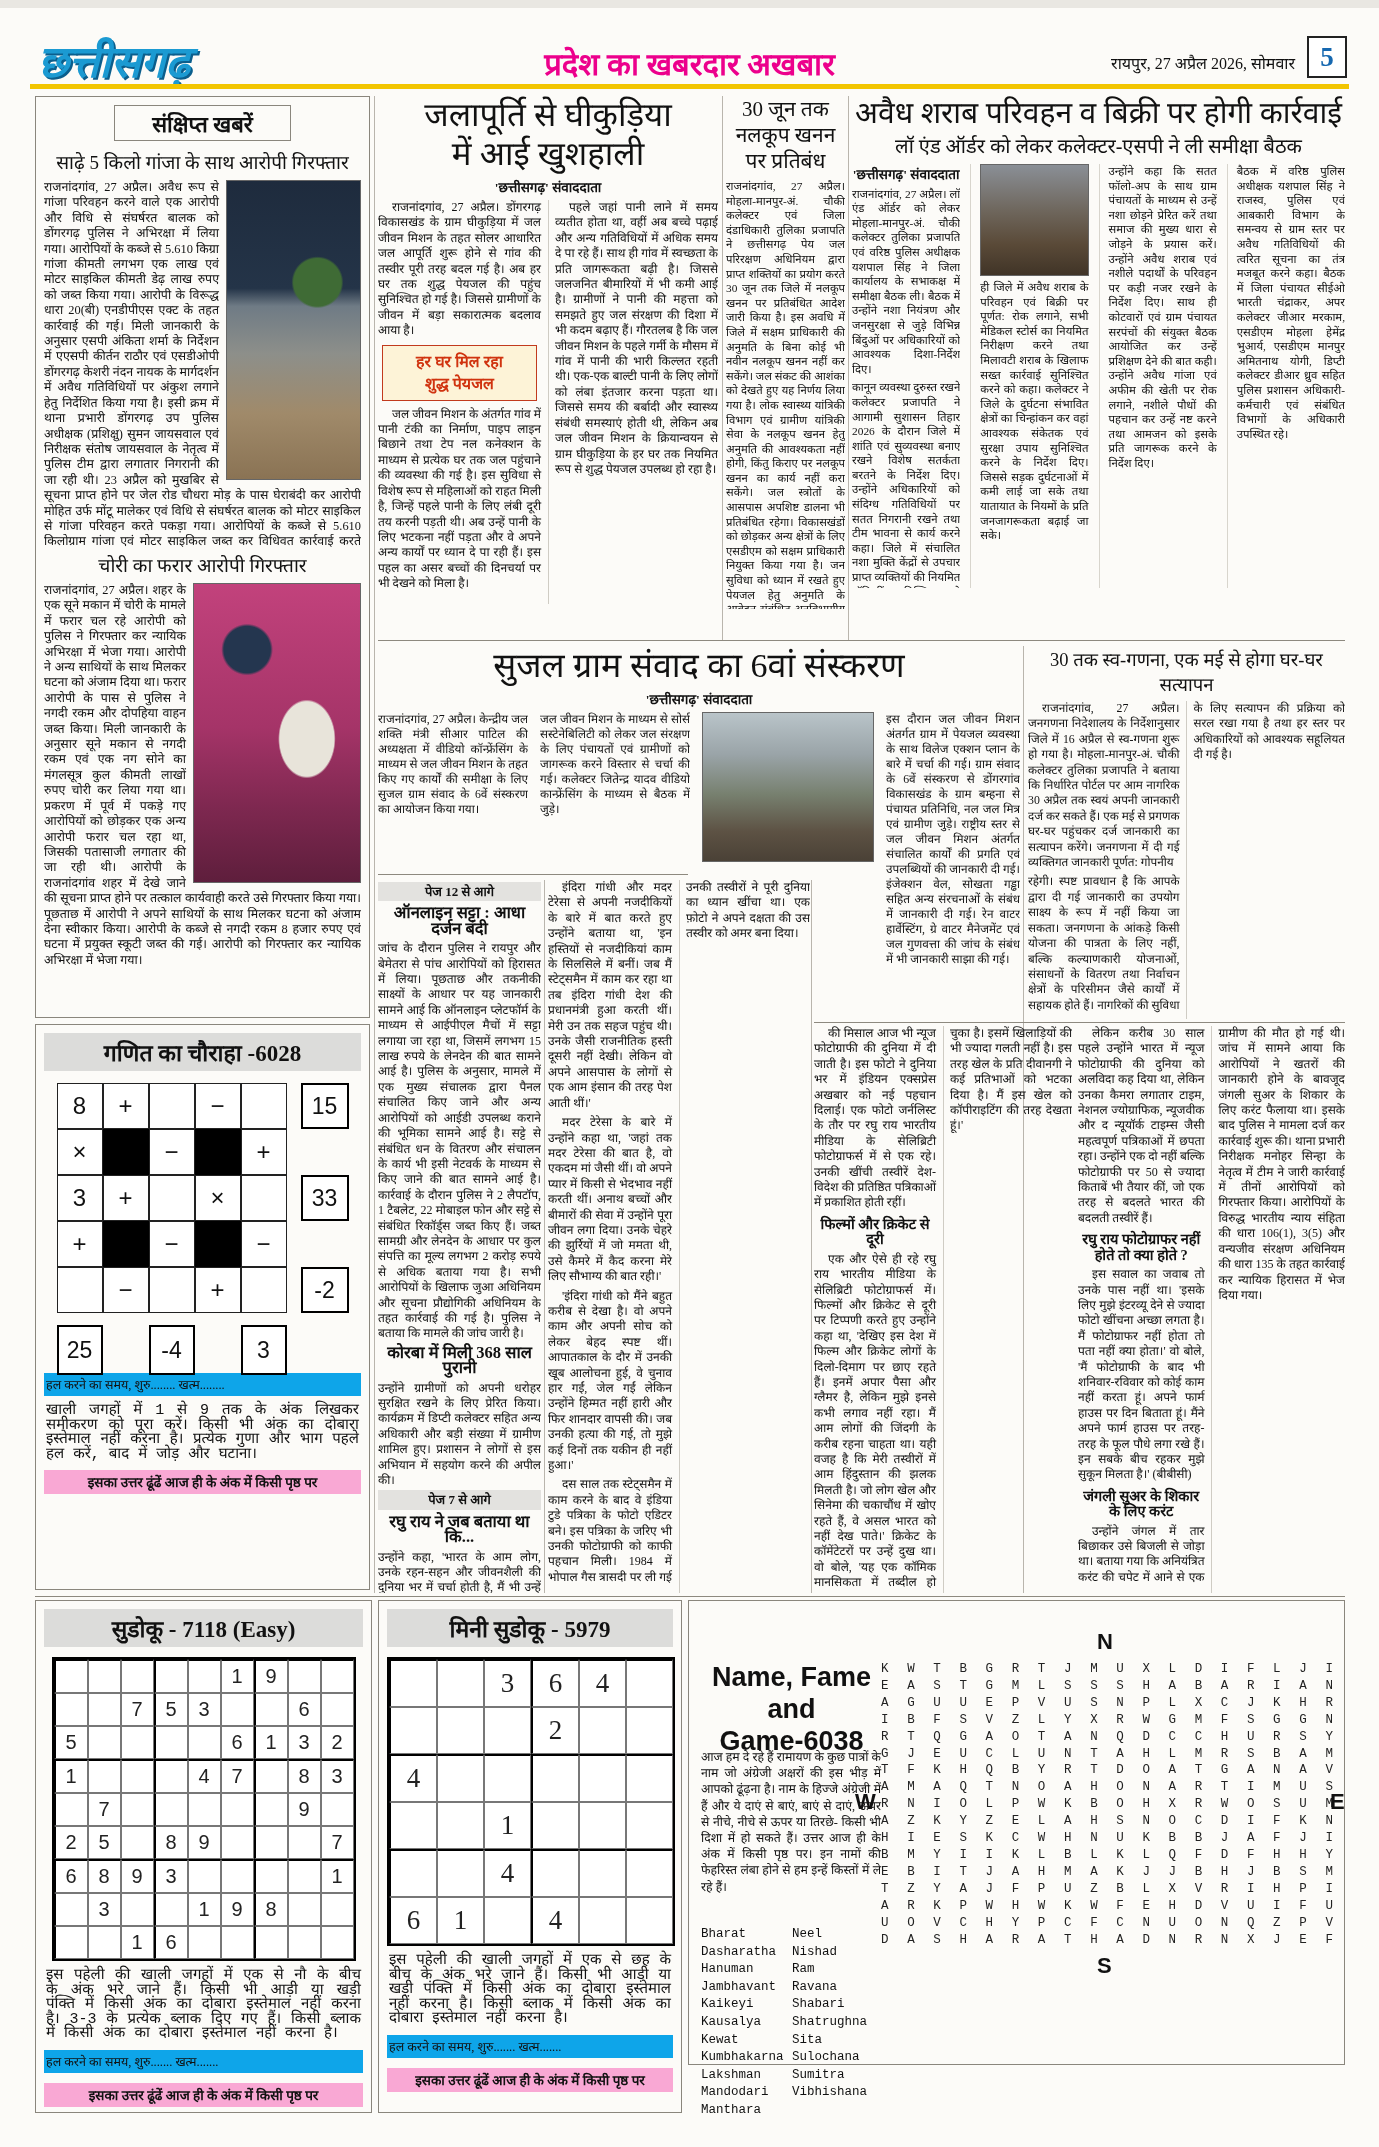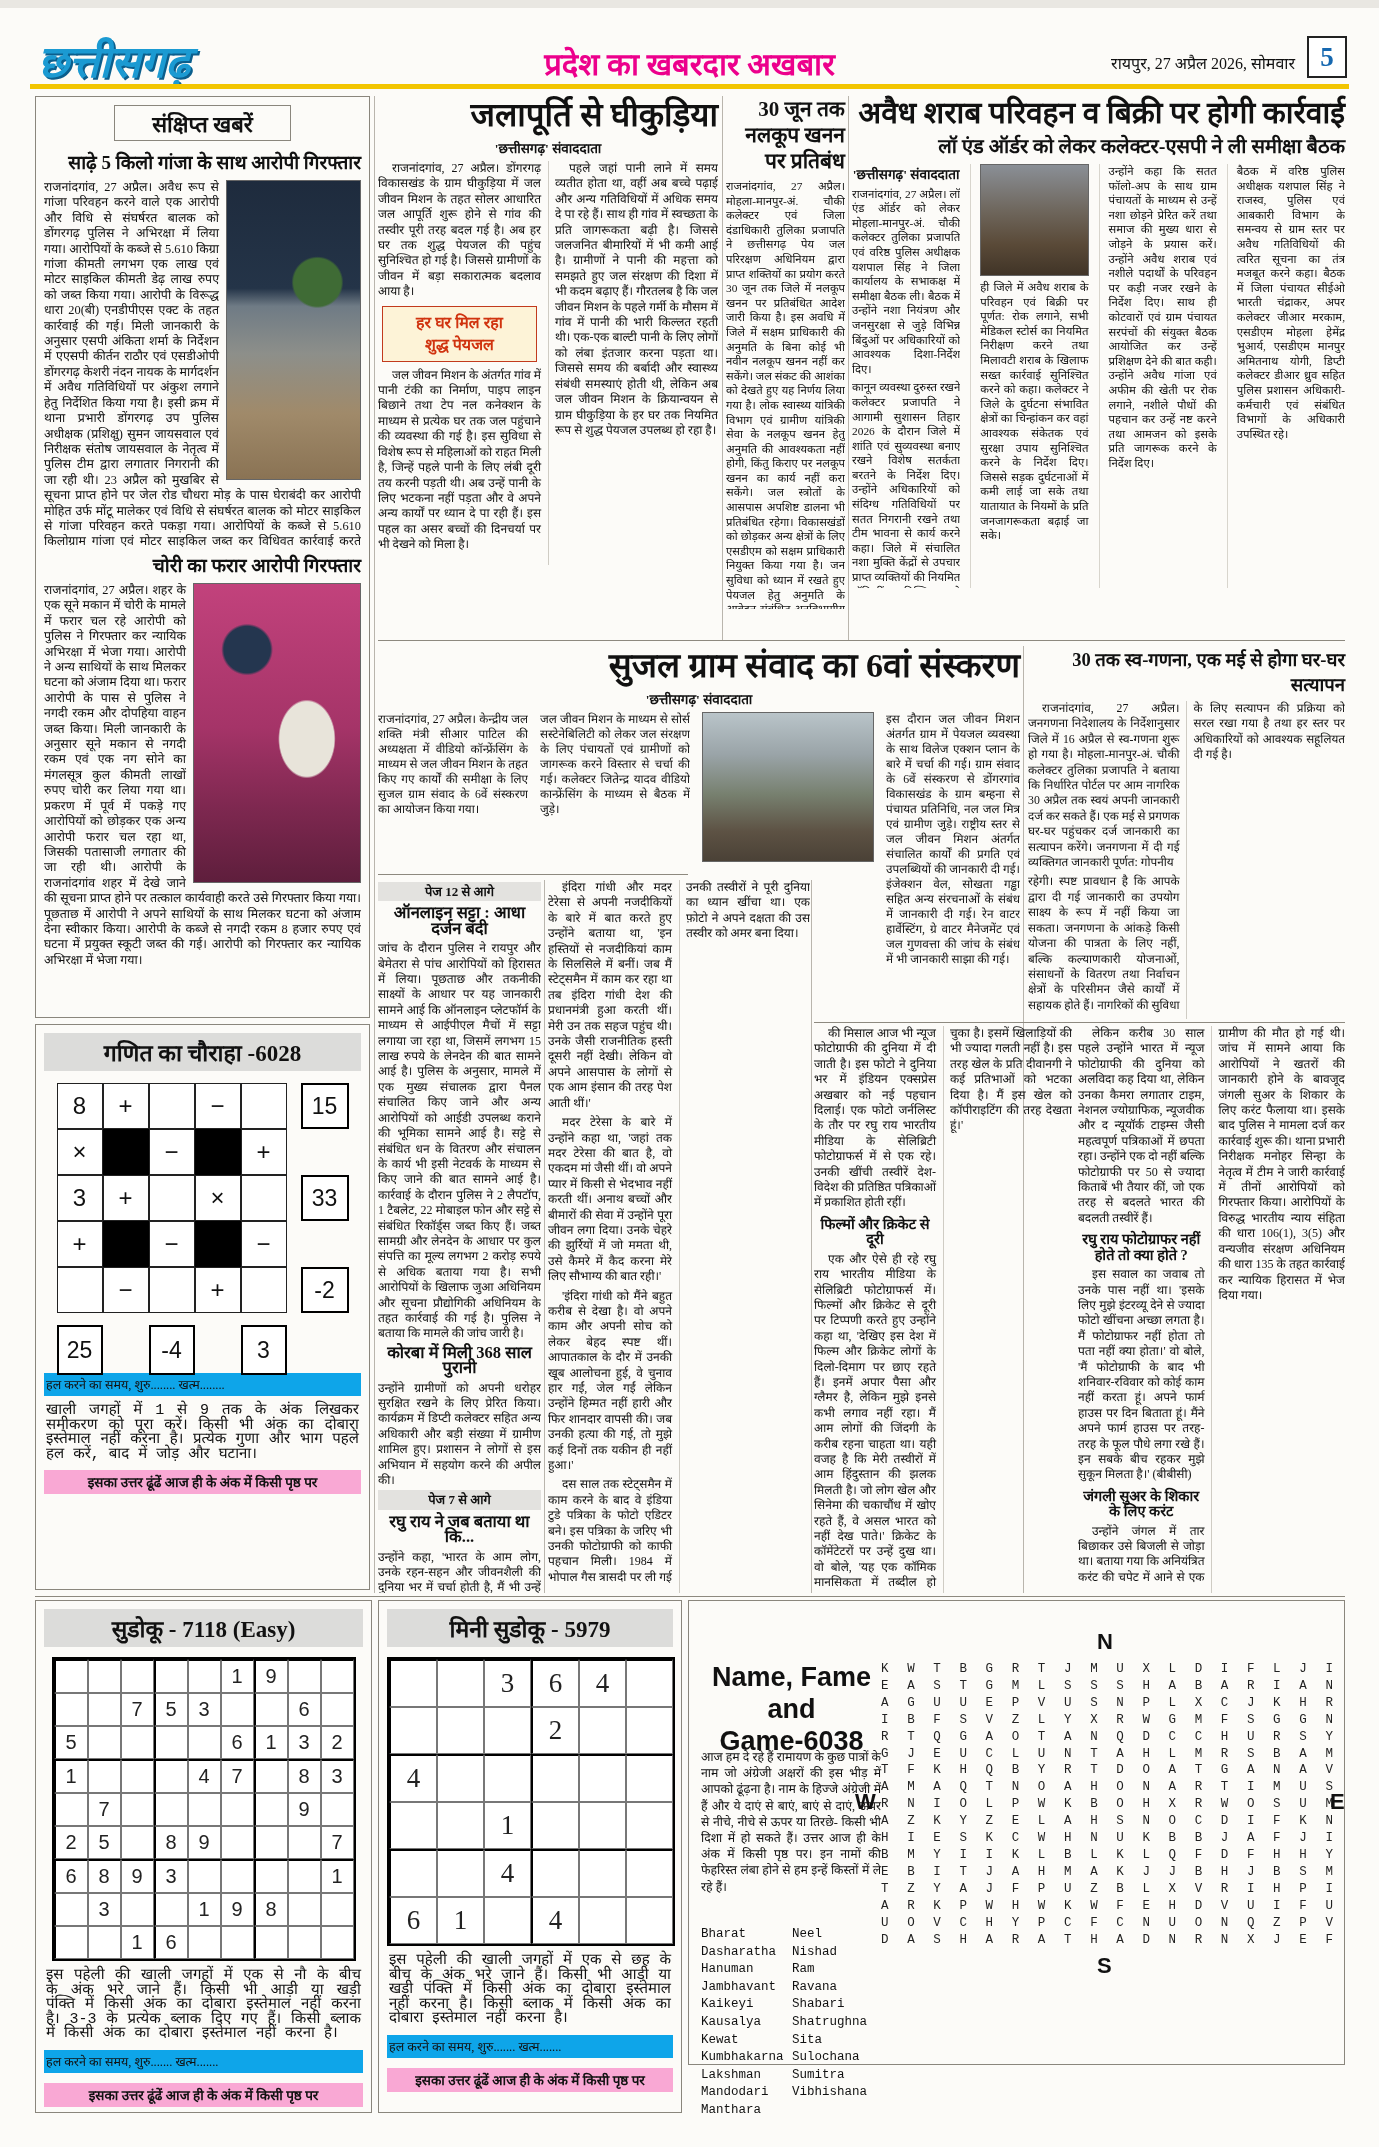--- a/index.html
+++ b/index.html
@@ -19,21 +19,21 @@
   
   .vline{position:absolute;width:1px;background:#b9b5ad;}
   .hline{position:absolute;height:1px;background:#8d897f;}
   .panel{position:absolute;border:1.5px solid #8a867d;background:#fcfbf8;padding:8px;}
   .ptitle{background:#dcdcda;text-align:center;font-weight:bold;font-size:23px;padding:3px 0;margin-bottom:10px;}
   .bar{background:#0ea5e9;text-align:left;font-size:12.5px;padding:3px 2px;}
   .answer{background:#f9a8d4;text-align:center;font-size:13.5px;font-weight:bold;padding:3px 2px;}
   .instr{font-size:15px;line-height:14.5px;text-align:justify;margin:8px 2px;font-family:Liberation Mono, monospace;}
   .body{font-size:12px;line-height:15.4px;text-align:justify;}
   .body p{margin:0 0 4px 0;text-indent:14px;}
-  .headline-c{font-weight:bold;text-align:right;}
+  .headline-c{font-weight:normal;text-align:center;}
   .byline{text-align:center;font-weight:bold;font-size:13.5px;margin:4px 0;}
   .cols2{column-count:2;column-gap:14px;column-rule:1px solid #cfccc4;column-fill:auto;overflow:hidden;}
   .photo{border:1px solid #666;}
   .subhead-inline{font-weight:bold;font-size:14.5px;text-align:center;margin:6px 0 4px 0;}
   
   #briefs{left:35px;top:88px;width:335px;height:922px;}
   .briefs-title{border:1.2px solid #8a867d;margin:0 70px 8px 70px;text-align:center;font-size:22px;font-weight:bold;padding:2px 0;}
   .story-h{font-size:19px;margin:4px 0 5px 0;}
   .ph1{float:right;width:135px;height:300px;margin:0 0 5px 7px;
        background:radial-gradient(circle at 68% 34%, #3f6b35 0 11%, rgba(0,0,0,0) 12%),
@@ -187,20 +187,21 @@
         <div class="mnone"></div>
       </div>
     <div class="bar" style="margin-top:14px;" data-name="math-timer-line">हल करने का समय, शुरु........ खत्म........</div>
     <div class="instr" data-name="math-instructions">खाली जगहों में 1 से 9 तक के अंक लिखकर समीकरण को पूरा करें। किसी भी अंक का दोबारा इस्तेमाल नहीं करना है। प्रत्येक गुणा और भाग पहले हल करें, बाद में जोड़ और घटाना।</div>
     <div class="answer" data-name="math-answer-note">इसका उत्तर ढूंढें आज ही के अंक में किसी पृष्ठ पर</div>
   </div>
 
   <div style="position:absolute;" id="water" data-name="water-article">
     <div class="headline-c hl" data-name="water-headline">
       <div>जलापूर्ति से घीकुड़िया</div>
+        <div>में आई खुशहाली</div>
     </div>
     <div class="byline" data-name="water-byline">'छत्तीसगढ़' संवाददाता</div>
     <div class="cols2 body" data-name="water-body">
       <p data-name="water-paragraph">राजनांदगांव, 27 अप्रैल। डोंगरगढ़ विकासखंड के ग्राम घीकुड़िया में जल जीवन मिशन के तहत सोलर आधारित जल आपूर्ति शुरू होने से गांव की तस्वीर पूरी तरह बदल गई है। अब हर घर तक शुद्ध पेयजल की पहुंच सुनिश्चित हो गई है। जिससे ग्रामीणों के जीवन में बड़ा सकारात्मक बदलाव आया है।</p>
       <div class="highlight" data-name="water-highlight-box">
         <div>हर घर मिल रहा</div>
           <div>शुद्ध पेयजल</div>
       </div>
       <p data-name="water-paragraph">जल जीवन मिशन के अंतर्गत गांव में पानी टंकी का निर्माण, पाइप लाइन बिछाने तथा टेप नल कनेक्शन के माध्यम से प्रत्येक घर तक जल पहुंचाने की व्यवस्था की गई है। इस सुविधा से विशेष रूप से महिलाओं को राहत मिली है, जिन्हें पहले पानी के लिए लंबी दूरी तय करनी पड़ती थी। अब उन्हें पानी के लिए भटकना नहीं पड़ता और वे अपने अन्य कार्यों पर ध्यान दे पा रही हैं। इस पहल का असर बच्चों की दिनचर्या पर भी देखने को मिला है।</p>
       <p data-name="water-paragraph">पहले जहां पानी लाने में समय व्यतीत होता था, वहीं अब बच्चे पढ़ाई और अन्य गतिविधियों में अधिक समय दे पा रहे हैं। साथ ही गांव में स्वच्छता के प्रति जागरूकता बढ़ी है। जिससे जलजनित बीमारियों में भी कमी आई है। ग्रामीणों ने पानी की महत्ता को समझते हुए जल संरक्षण की दिशा में भी कदम बढ़ाए हैं। गौरतलब है कि जल जीवन मिशन के पहले गर्मी के मौसम में गांव में पानी की भारी किल्लत रहती थी। एक-एक बाल्टी पानी के लिए लोगों को लंबा इंतजार करना पड़ता था। जिससे समय की बर्बादी और स्वास्थ्य संबंधी समस्याएं होती थी, लेकिन अब जल जीवन मिशन के क्रियान्वयन से ग्राम घीकुड़िया के हर घर तक नियमित रूप से शुद्ध पेयजल उपलब्ध हो रहा है।</p>

